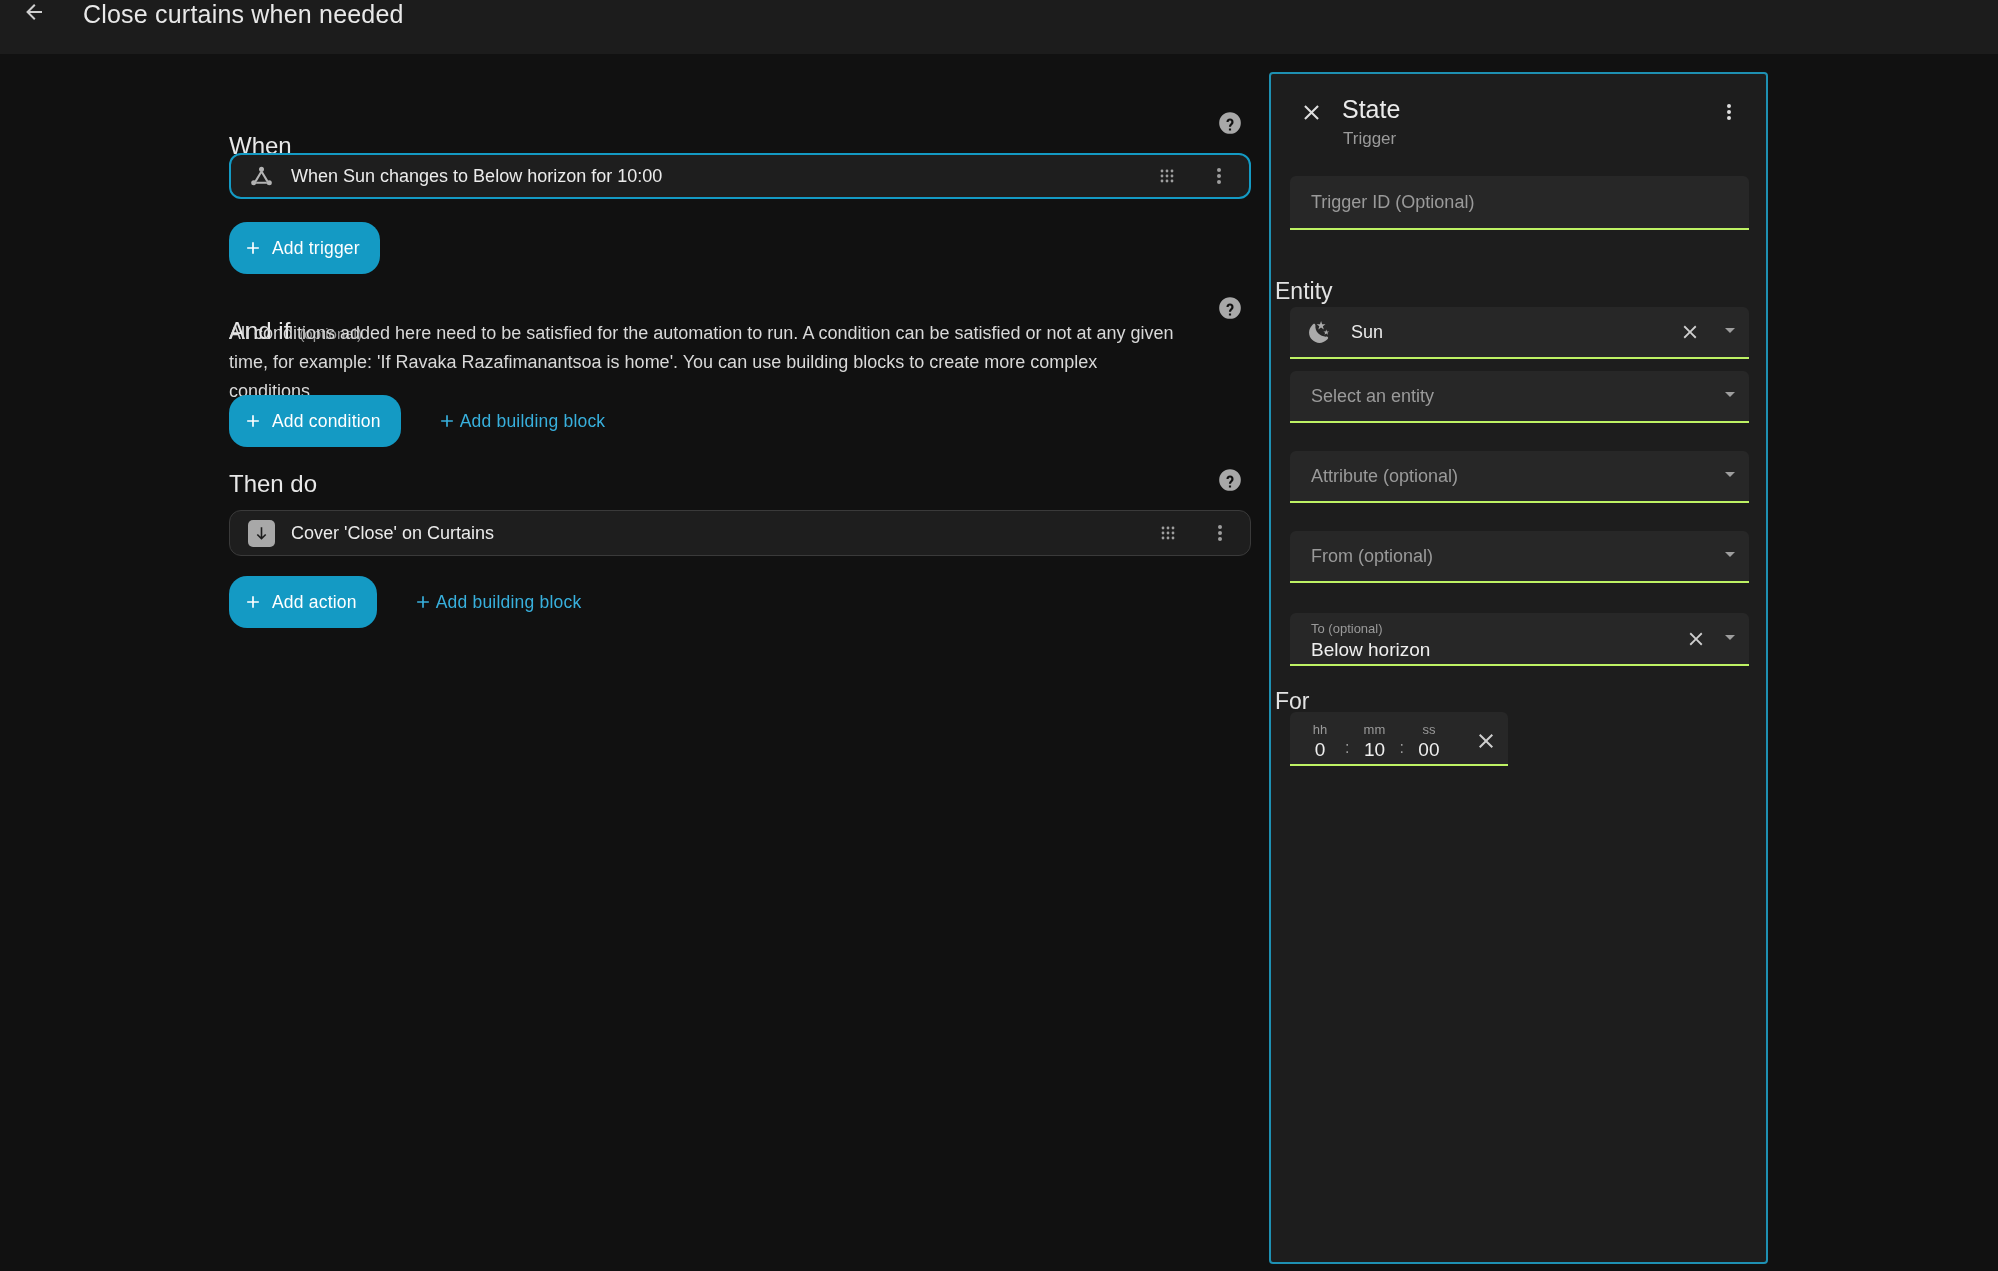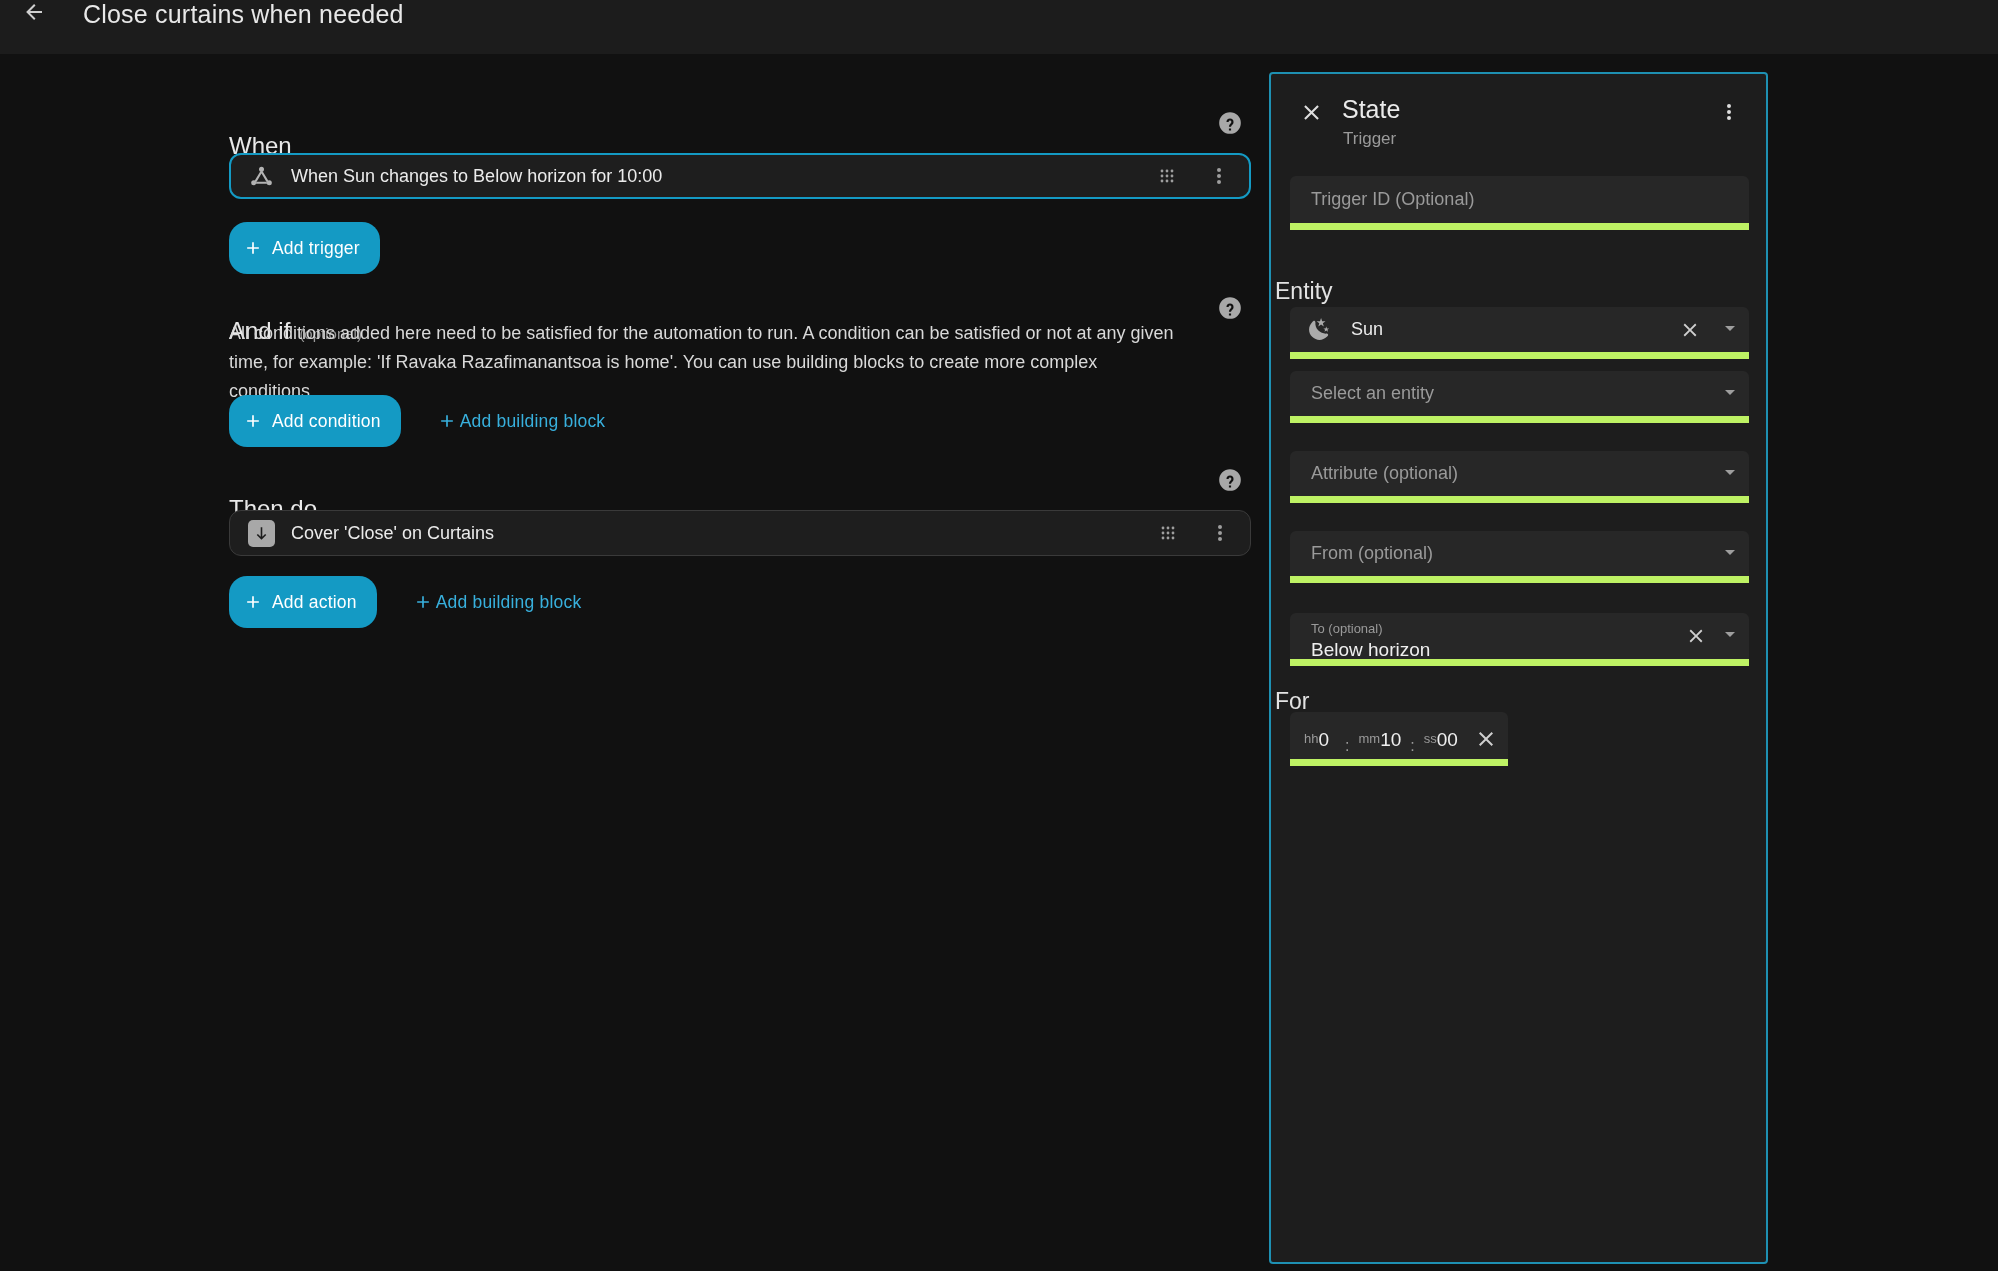--- a/index.html
+++ b/index.html
@@ -50,35 +50,35 @@
   .pill svg{width:20px;height:20px}
   .linkbtn{display:inline-flex;align-items:center;gap:3px;color:var(--link);font-size:17.5px;font-weight:500;background:none;border:none;cursor:pointer;font-family:inherit;letter-spacing:.2px}
   .linkbtn svg{width:20px;height:20px}
   .desc{position:absolute;left:0;width:948px;font-size:18px;line-height:29px;color:#d9d9d9}
   
   .panel{position:absolute;left:1269px;top:72px;width:499px;height:1192px;background:var(--panel);border:2px solid var(--panel-border);border-radius:4px}
   .panel-close{position:absolute;left:28px;top:26px;width:25px;height:25px;color:#dedede;background:none;border:none;padding:0;cursor:pointer}
   .panel-title{position:absolute;left:71px;top:21px;font-size:25px;font-weight:400;color:#eaeaea}
   .panel-subtitle{position:absolute;left:72px;top:55px;font-size:17px;color:var(--txt2)}
   .panel-kebab{position:absolute;right:25px;top:26px;width:24px;height:24px;color:#dedede;background:none;border:none;padding:0;cursor:pointer}
-  .field{position:absolute;left:19px;width:459px;background:var(--field);border-radius:6px 6px 0 0;border-bottom:7px solid #bef264}
+  .field{position:absolute;left:19px;width:459px;background:var(--field);border-radius:6px 6px 0 0;border-bottom:2px solid #bef264}
   .field-label-line{display:flex;align-items:center;height:100%;padding-left:21px;color:var(--txt2);font-size:18px}
   .field-input{width:100%;height:100%;background:transparent;border:none;outline:none;padding:0 0 0 21px;color:var(--txt);font-size:18px;font-family:inherit}
   .field-input::placeholder{color:var(--txt2);opacity:1}
   .caret{position:absolute;right:13px;top:50%;margin-top:-5px;width:12px;height:8px;color:var(--icon);pointer-events:none}
   .clear-x{position:absolute;right:48px;top:50%;transform:translateY(-50%);width:22px;height:22px;color:#cfcfcf;background:none;border:none;padding:0;cursor:pointer}
   .sec-label{position:absolute;left:4px;font-size:23px;color:#e3e3e3}
   .entity-row{display:flex;align-items:center;height:100%;padding-left:17px}
   .entity-row .moon{width:25px;height:25px;color:#ababab;margin-right:19px}
   .entity-row .val{font-size:18px;color:#ebebeb}
   .stacked{padding:8px 0 0 21px}
   .stacked .small-label{font-size:13px;color:var(--txt2)}
   .stacked .value{font-size:19px;color:#efefef;margin-top:3px}
   .duration{display:flex;align-items:center;padding:6px 10px 0 14px}
-  .dur-col{display:flex;flex-direction:row;align-items:center;min-width:32px}
+  .dur-col{display:flex;flex-direction:column;align-items:center;min-width:32px}
   .dur-col .small-label{font-size:13px;color:var(--txt2)}
   .dur-col .value{font-size:19px;color:#efefef;margin-top:2px}
   .dur-colon{color:var(--txt2);font-size:16px;margin:14px 9px 0}
   .dur-x{margin-left:auto;width:24px;height:24px;color:#cfcfcf;background:none;border:none;padding:0;cursor:pointer}
 </style>
 </head>
 <body>
 
 <header class="topbar">
   <button class="back" aria-label="back">
@@ -162,21 +162,21 @@
       <span>Add condition</span>
     </button>
     <button class="linkbtn">
       <svg viewBox="0 0 24 24">
           <path fill="currentColor" d="M19,13H13V19H11V13H5V11H11V5H13V11H19V13Z"></path>
         </svg>
       <span>Add building block</span>
     </button>
   </div>
 
-  <h2 class="heading" style="top:421px">
+  <h2 class="heading" style="top:396px">
       <span>Then do</span>
     </h2>
   <button class="help" style="top:413px" aria-label="help">
     <svg viewBox="0 0 24 24" width="26" height="26">
         <path fill="currentColor" d="M12,2A10,10 0 0,1 22,12A10,10 0 0,1 12,22A10,10 0 0,1 2,12A10,10 0 0,1 12,2M13,19V17H11V19H13M13,15.5C13,13.9 15.25,13.5 15.25,11A3.25,3.25 0 0,0 12,7.75A3.25,3.25 0 0,0 8.75,11H10.75C10.75,10.31 11.31,9.75 12,9.75C12.69,9.75 13.25,10.31 13.25,11C13.25,12.38 11,12.92 11,15.5H13Z"></path>
       </svg>
   </button>
 
   <div class="card-row normal" style="top:456px">
     <span class="row-badge">

